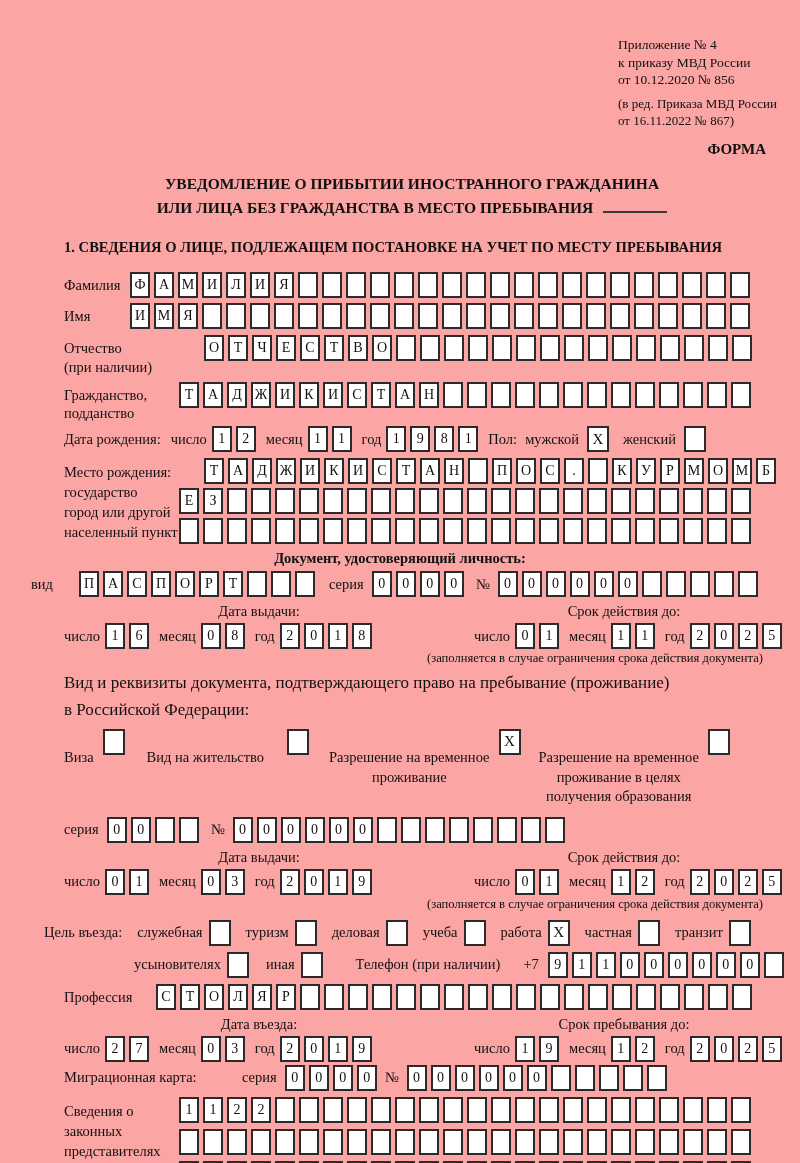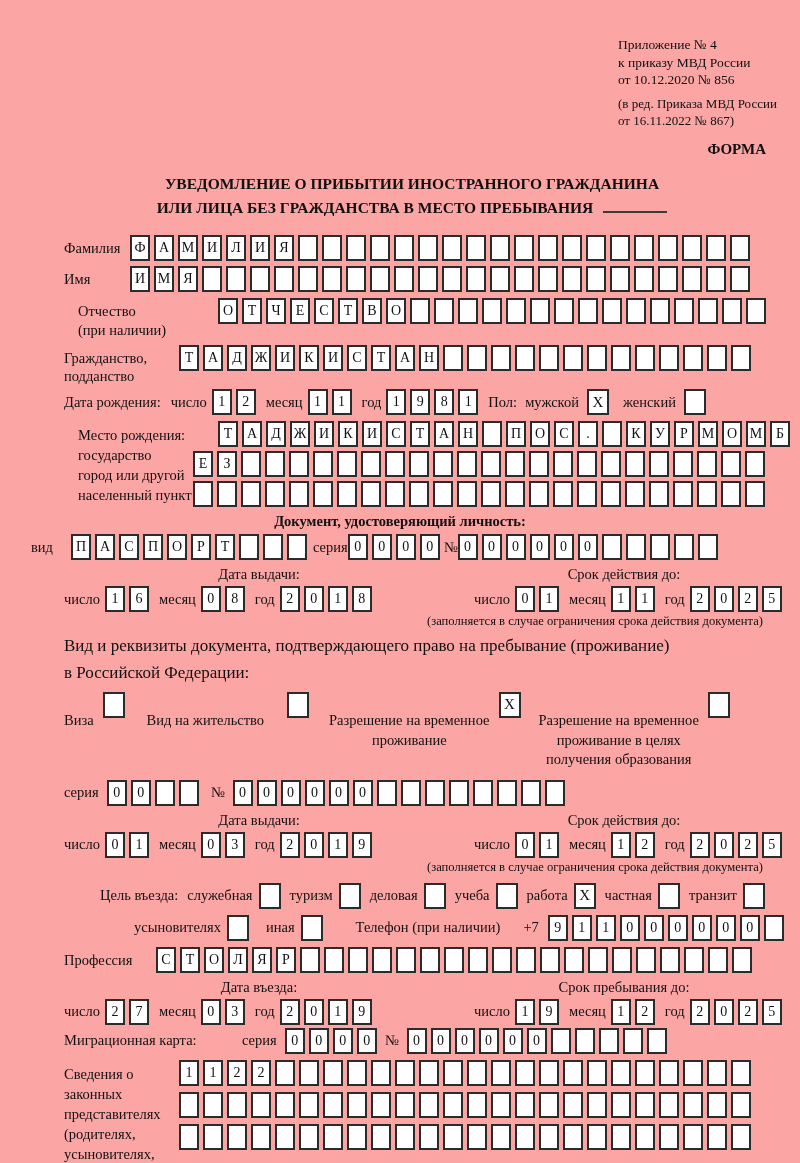--- a/index.html
+++ b/index.html
@@ -32,21 +32,21 @@
     display:flex; align-items:center; justify-content:center;
     font-size:14px; font-family:"Liberation Serif", serif;
   }
   .cbx {
     width:22px; height:26px; flex:none;
     border:2px solid #2b2b2b; background:#fff;
     display:flex; align-items:center; justify-content:center;
     font-size:15px;
   }
   .w66 { width:66px; }
-  .w140 { width:140px;margin-left:14px; }
+  .w140 { width:140px; }
   .w115 { width:115px; }
   .mt5 { margin-top:5px; } .mt6 { margin-top:6px; }
   .mt10 { margin-top:10px; } .mt16 { margin-top:16px; }
 
   .center-bold { text-align:center; font-weight:bold; font-size:14.5px; margin-top:6px; }
 
   
   .date-headers { display:flex; margin-left:64px; font-size:14.5px; margin-top:6px; }
   .date-headers .dh-left { width:390px; text-align:center; }
   .date-headers .dh-right { width:300px; text-align:center; margin-left:20px; }
@@ -61,21 +61,21 @@
   .plain { font-size:17px; margin-left:64px; line-height:1.55; }
 
   
   .opt-row { display:flex; align-items:flex-start; margin-left:64px; margin-top:6px; gap:14px; }
   .opt { display:flex; align-items:flex-start; gap:9px; }
   .opt .olbl { font-size:14.5px; line-height:1.35; padding-top:3px;margin-top:16px; }
   .opt .olbl.center { text-align:center; }
   .opt .olbl span { display:block; }
 
   
-  .purpose-row { display:flex; align-items:center; margin-left:100px; margin-top:8px; gap:9px; flex-wrap:nowrap; }
+  .purpose-row { display:flex; align-items:center; margin-left:44px; margin-top:8px; gap:15px; flex-wrap:nowrap; }
   .p-item { display:flex; align-items:center; gap:6px; }
   .p-lbl { font-size:14.5px; }
 
   .phone-row { display:flex; align-items:center; margin-left:134px; margin-top:6px; gap:9px; }
   .phone-prefix { font-size:14.5px; margin-left:14px; }
 
   .multi-row-field { display:flex; align-items:flex-start; margin-left:64px; }
   .mrf-labels { flex:none; font-size:14.5px; line-height:1.38; padding-top:4px; }
   .mrf-grid { display:flex; flex-direction:column; gap:4px; }
 </style>
@@ -93,20 +93,21 @@
     <div>(в ред. Приказа МВД России</div>
     <div>от 16.11.2022 № 867)</div>
   </div>
   <div class="form-label">ФОРМА</div>
 
   <div class="title">
     <div>УВЕДОМЛЕНИЕ О ПРИБЫТИИ ИНОСТРАННОГО ГРАЖДАНИНА</div>
     <div><span>ИЛИ ЛИЦА БЕЗ ГРАЖДАНСТВА В МЕСТО ПРЕБЫВАНИЯ</span><span class="blank-line"></span></div>
   </div>
 
+  <div class="sec-heading">1. СВЕДЕНИЯ О ЛИЦЕ, ПОДЛЕЖАЩЕМ ПОСТАНОВКЕ НА УЧЕТ ПО МЕСТУ ПРЕБЫВАНИЯ</div>
 
   <div class="row mt16">
     <div class="lbl w66">Фамилия</div>
     <div class="boxes">
         <span class="box">Ф</span>
         <span class="box">А</span>
         <span class="box">М</span>
         <span class="box">И</span>
         <span class="box">Л</span>
         <span class="box">И</span>
@@ -348,21 +349,21 @@
           <span class="box"></span>
           <span class="box"></span>
           <span class="box"></span>
           <span class="box"></span>
         </div>
     </div>
   </div>
 
   <div class="center-bold">Документ, удостоверяющий личность:</div>
 
-  <div class="date-line" style="margin-top:4px;margin-left:31px;">
+  <div class="date-line" style="gap:8px; margin-top:4px;margin-left:31px;">
     <span class="lbl" style="padding-top:0; width:40px;">вид</span>
     <span class="boxes">
         <span class="box">П</span>
         <span class="box">А</span>
         <span class="box">С</span>
         <span class="box">П</span>
         <span class="box">О</span>
         <span class="box">Р</span>
         <span class="box">Т</span>
         <span class="box"></span>

